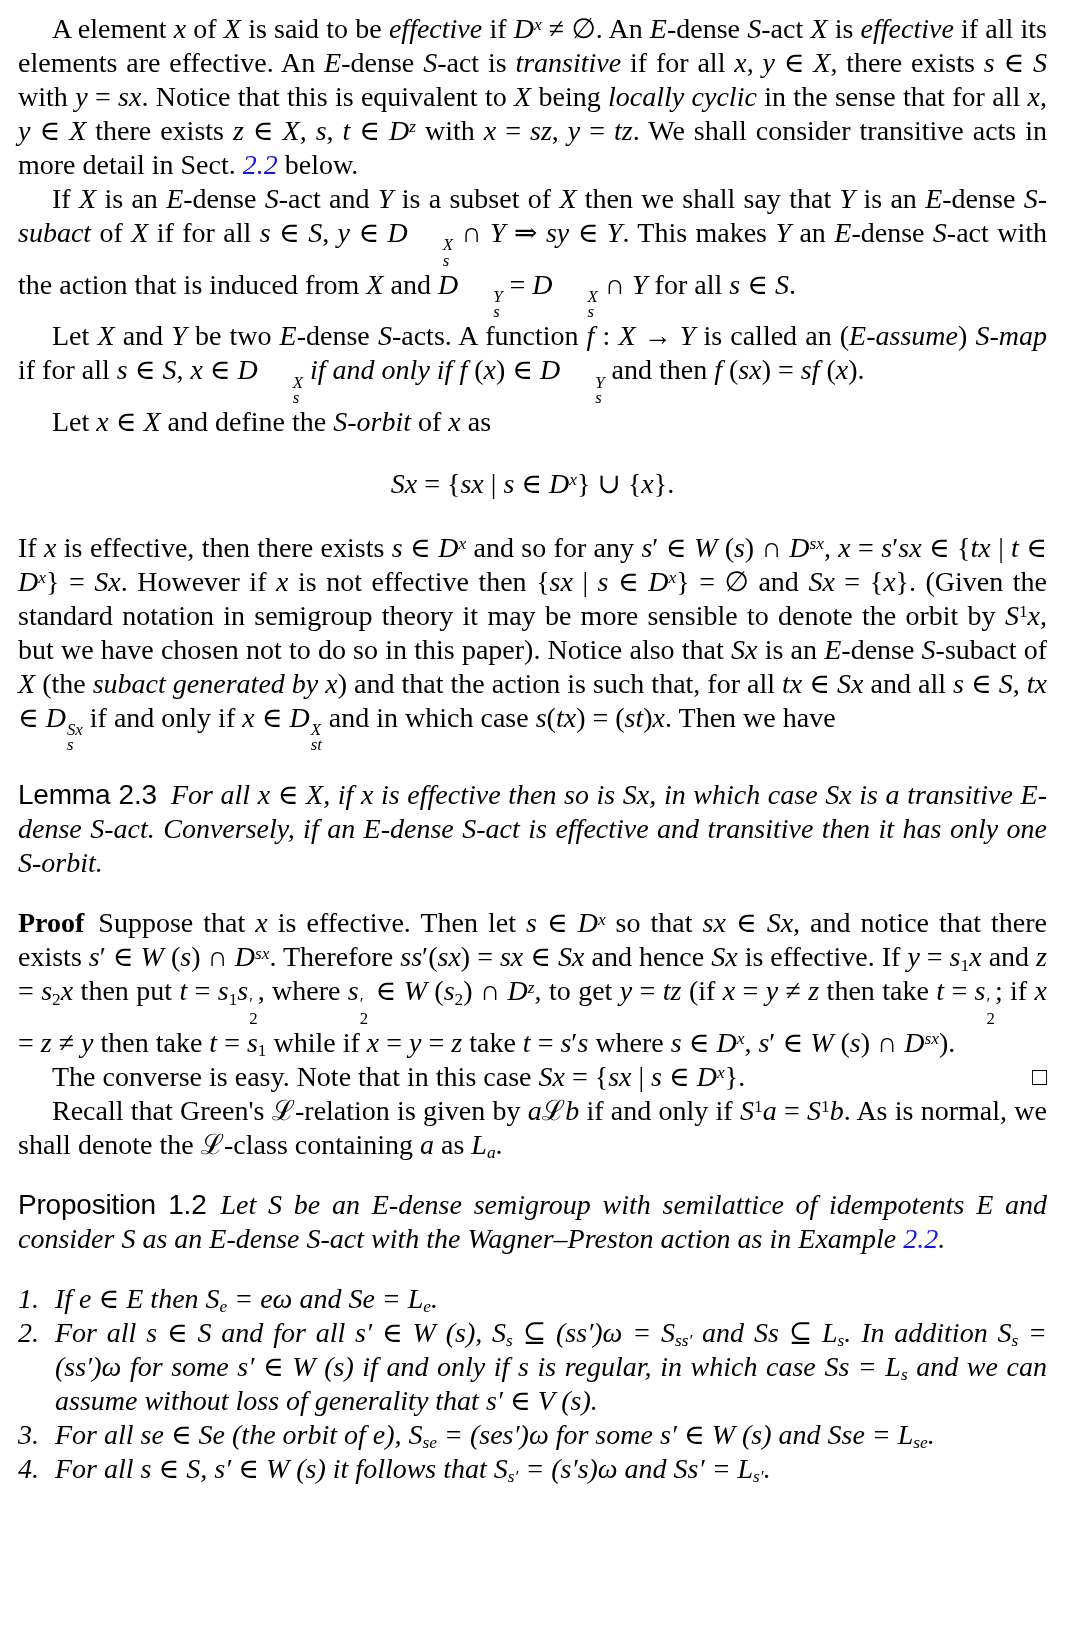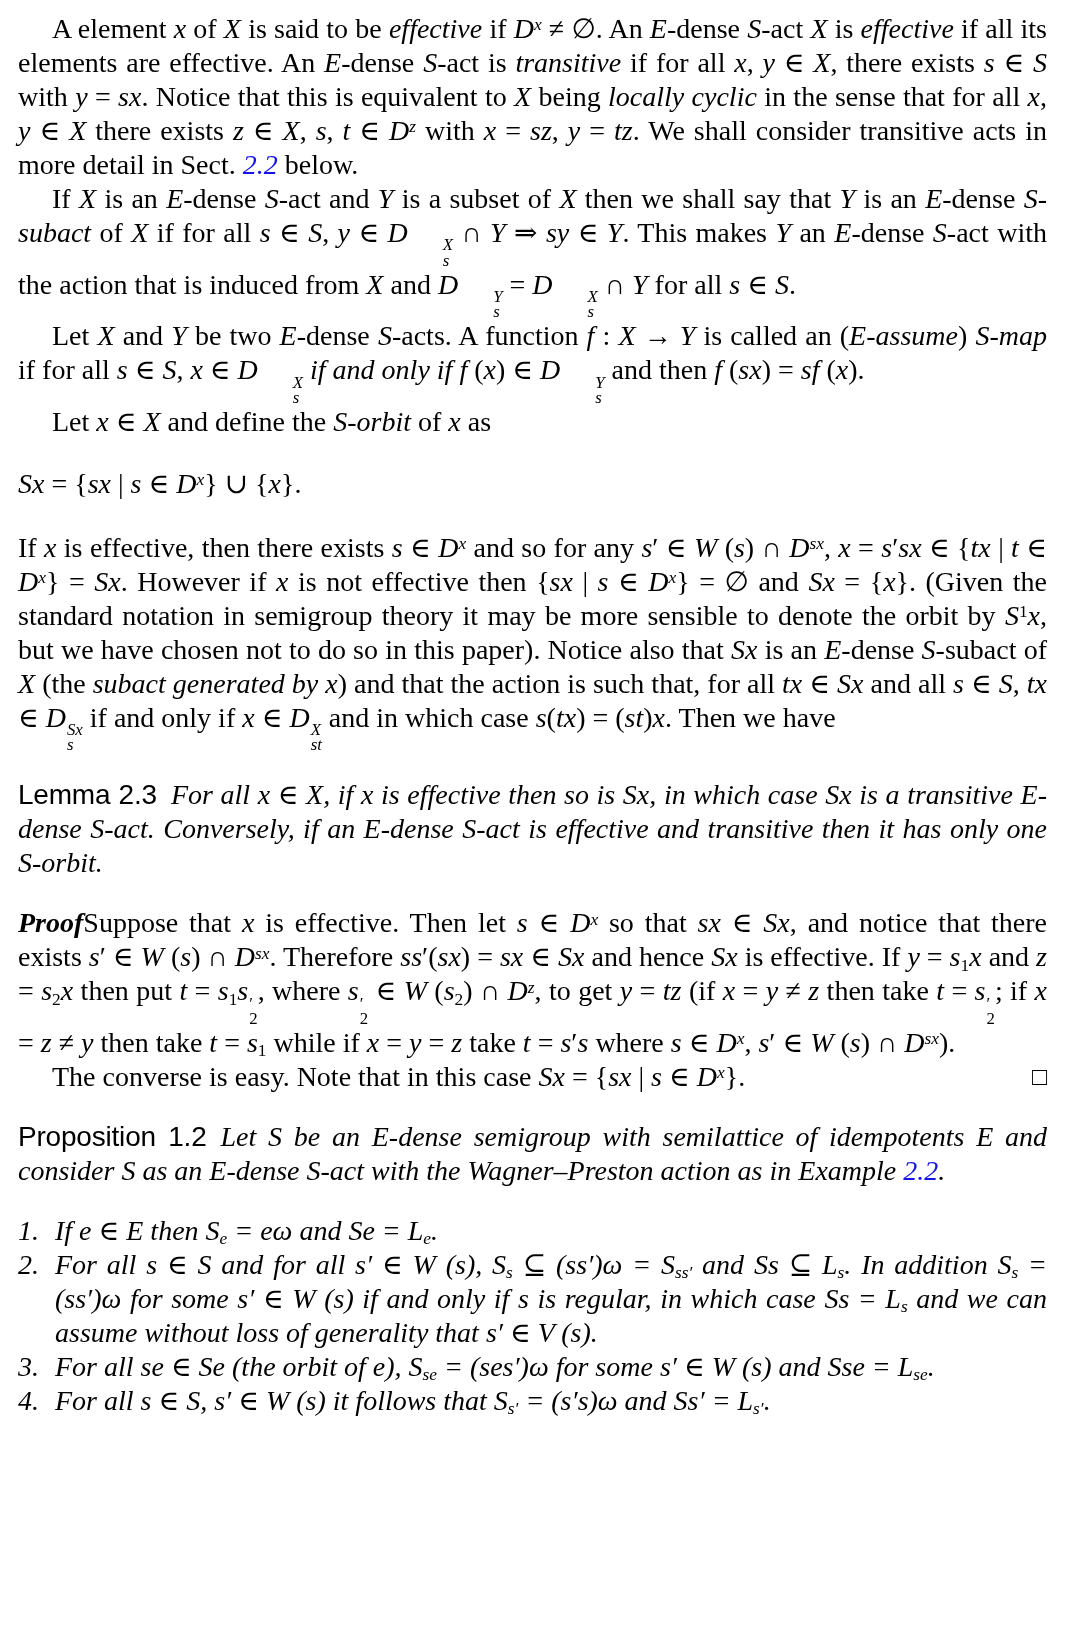--- a/index.html
+++ b/index.html
@@ -7,30 +7,30 @@
   .page {
     width:1080px; min-height:1649px; box-sizing:border-box;
     background:var(--paper); color:var(--ink);
     font-family:"Liberation Serif","DejaVu Serif",serif;
     font-size:28px; line-height:34px; text-align:justify;
     padding:12px 33px 40px 18px;
   }
   p { margin:0; }
   .indent { text-indent:34px; }
   .block { margin-top:26px; }
-  .equation { margin:28px 0 30px; text-align:left; text-indent:0; }
+  .equation { margin:28px 0 30px; text-align:center; text-indent:0; }
   sup, sub { font-size:0.62em; line-height:0; position:relative; vertical-align:baseline; }
   sup { top:-0.45em; }
   sub { top:0.25em; }
   .ss { display:inline-flex; flex-direction:column; align-items:flex-start;
         font-size:0.6em; line-height:0.9; vertical-align:-0.5em; padding-left:1px; }
   .ss > * { display:block; }
   .head { font-family:"Liberation Sans","DejaVu Sans",sans-serif; font-weight:400;
           margin-right:14px; letter-spacing:-0.2px; }
-  .proof-label { font-weight:700; font-style:italic; }
+  .proof-label { font-weight:700; margin-right:14px; }
   .link { color:var(--link); cursor:pointer;font-style:italic; }
   .qed { float:right; font-size:25px; line-height:34px; }
   .list { margin-top:26px; }
   .li { display:flex; font-style:italic; }
   .li-num { flex:none; width:37px; }
   .li-body { flex:1; text-align:justify; }
 </style>
 </head>
 <body>
 
@@ -85,20 +85,21 @@
           <span>′</span>
           <span>2</span>
         </span>; if <i>x</i> = <i>z</i> ≠ <i>y</i> then take <i>t</i> = <i>s</i><sub>1</sub> while if <i>x</i> = <i>y</i> = <i>z</i> take <i>t</i> = <i>s</i>′<i>s</i> where <i>s</i> ∈ <i>D</i><sup><i>x</i></sup>, <i>s</i>′ ∈ <i>W</i> (<i>s</i>) ∩ <i>D</i><sup><i>sx</i></sup>).</span>
   </p>
 
   <p class="para indent">
     <span class="qed">□</span><span>The converse is easy. Note that in this case <i>Sx</i> = {<i>sx</i> | <i>s</i> ∈ <i>D</i><sup><i>x</i></sup>}.</span>
   </p>
 
 
+  <p class="para indent">Recall that Green's ℒ-relation is given by <i>a</i>ℒ<i>b</i> if and only if <i>S</i><sup>1</sup><i>a</i> = <i>S</i><sup>1</sup><i>b</i>. As is normal, we shall denote the ℒ-class containing <i>a</i> as <i>L</i><sub><i>a</i></sub>.</p>
 
   <p class="para block">
     <b class="head">Proposition 1.2</b><i>Let S be an E-dense semigroup with semilattice of idempotents E and consider S as an E-dense S-act with the Wagner–Preston action as in Example <span class="link">2.2</span>.</i>
   </p>
 
   <div class="list block">
     <div class="li">
       <span class="li-num">1.</span>
       <div class="li-body">If e ∈ E then S<sub>e</sub> = eω and Se = L<sub>e</sub>.</div>
     </div>

